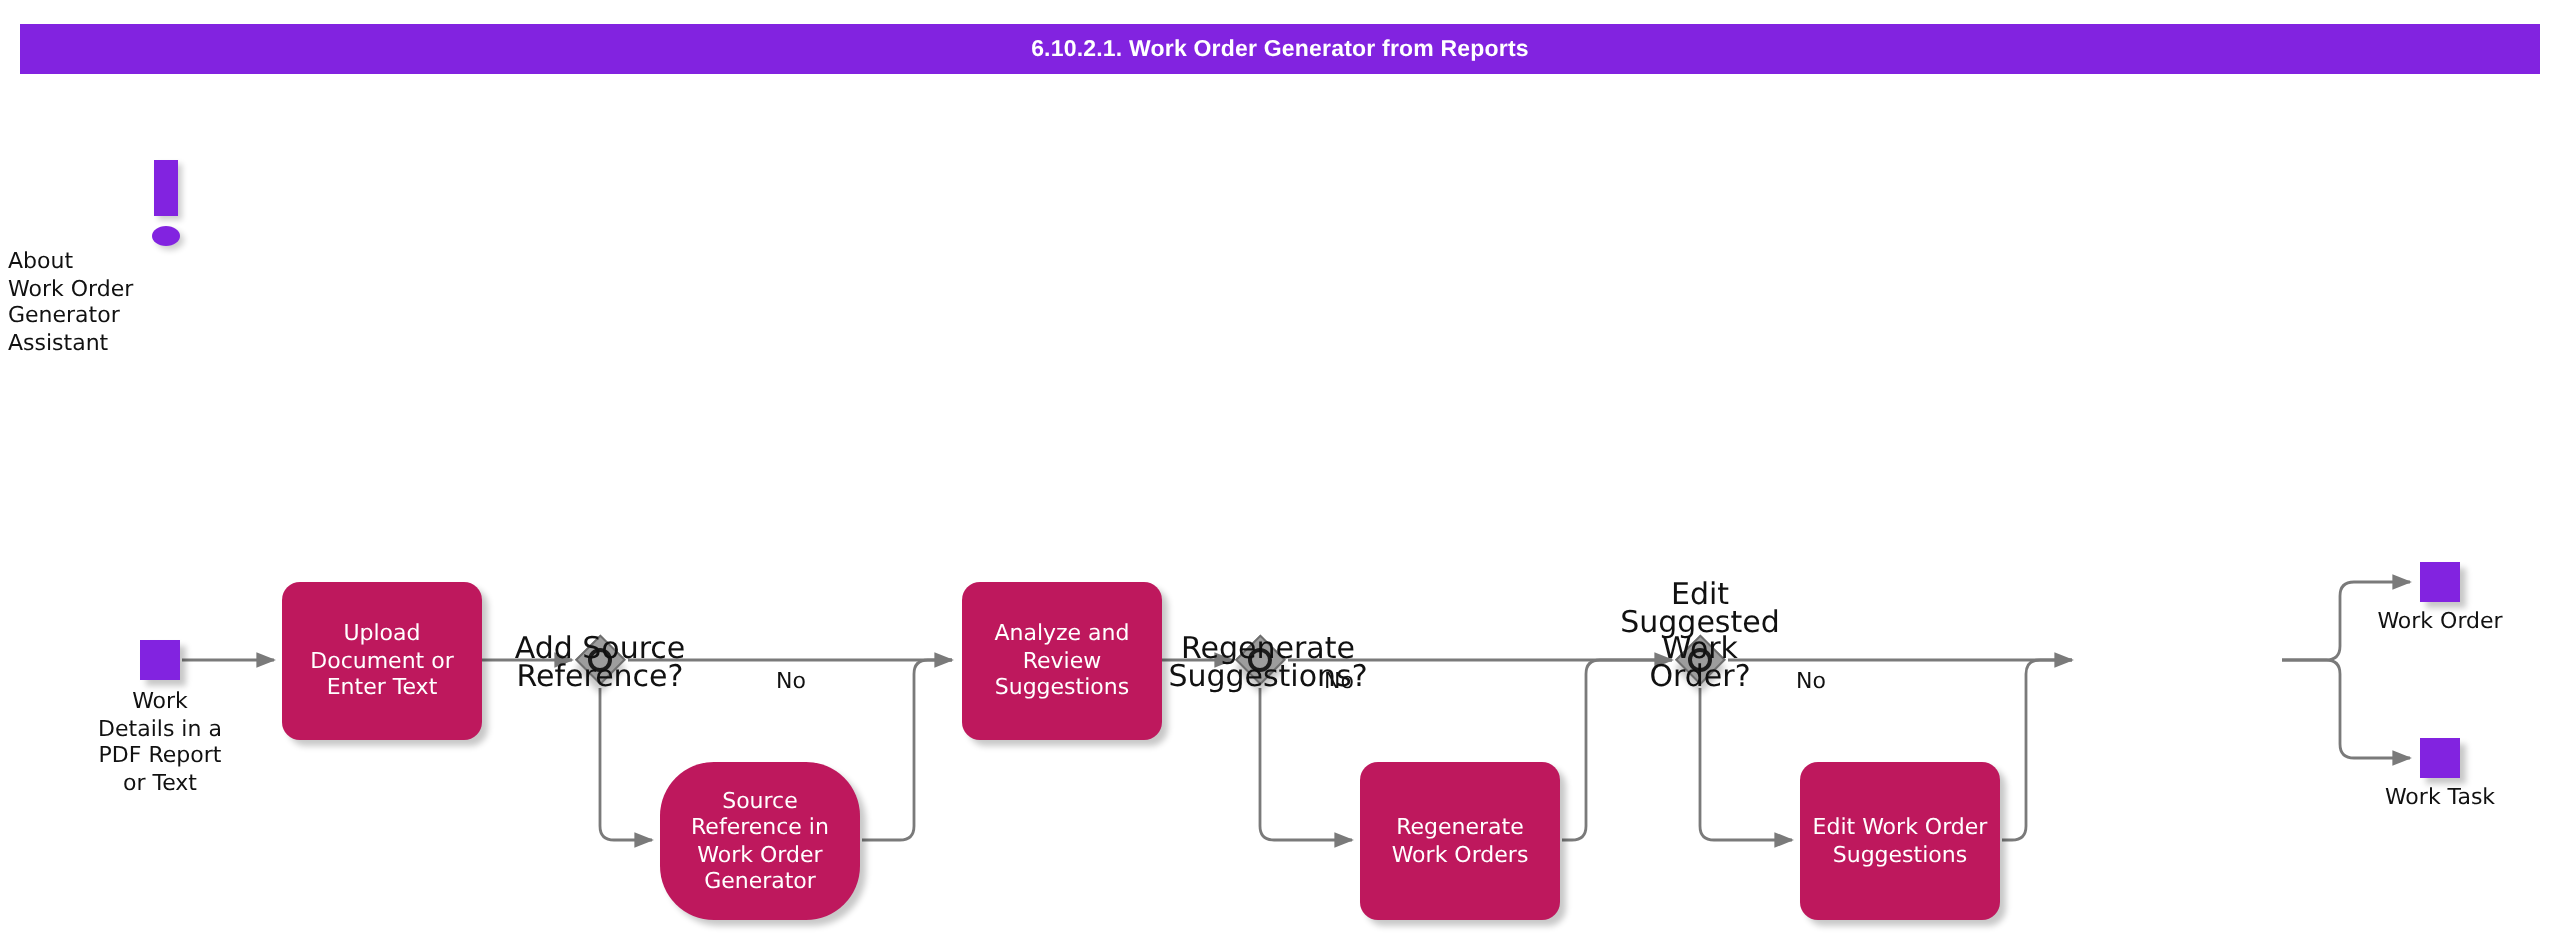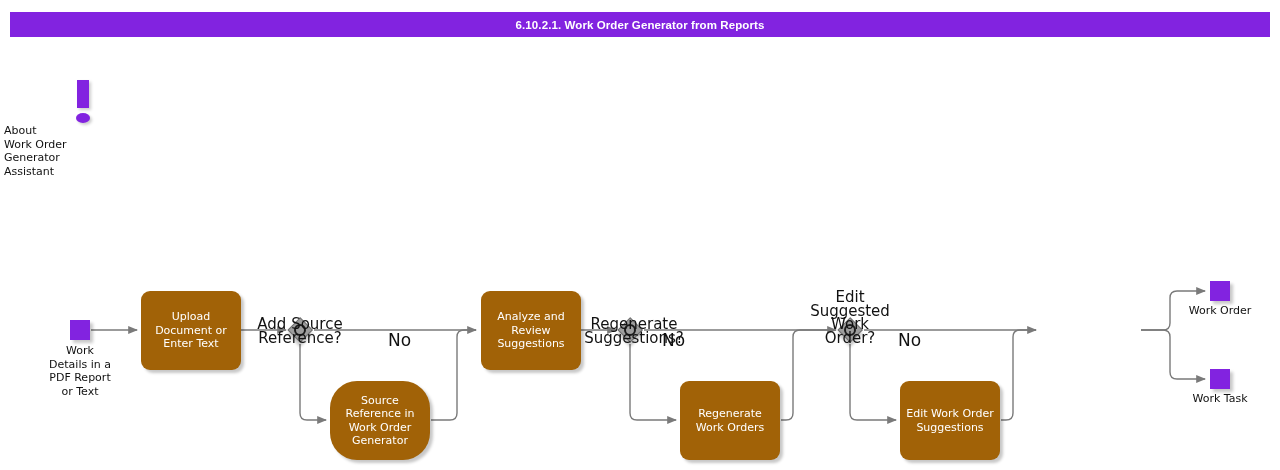--- a/index.html
+++ b/index.html
@@ -45,21 +45,21 @@
     left: 0;
     top: 0;
     width: 1280px;
     height: 470px;
     pointer-events: none;
   }
 
   
   .task {
     position: absolute;
-    background: #a16207;
+    background: #be185d;
     border-radius: 9px;
     box-shadow: 3px 3px 3px rgba(0,0,0,0.22);
     color: #ffffff;
     font-size: 11px;
     line-height: 13.5px;
     display: flex;
     align-items: center;
     justify-content: center;
     text-align: center;
     padding: 0 6px;
@@ -122,21 +122,21 @@
     color: #111111;
     text-align: center;
     white-space: pre-line;
     font-family: "DejaVu Sans", sans-serif;
     margin-top: 34px;
   }
 
   
   .edge-label {
     position: absolute;
-    font-size: 17px;
+    font-size: 11px;
     line-height: 13px;
     color: #111111;
     font-family: "DejaVu Sans", sans-serif;
     white-space: nowrap;
   }
 
   
   .annotation {
     position: absolute;
   }

